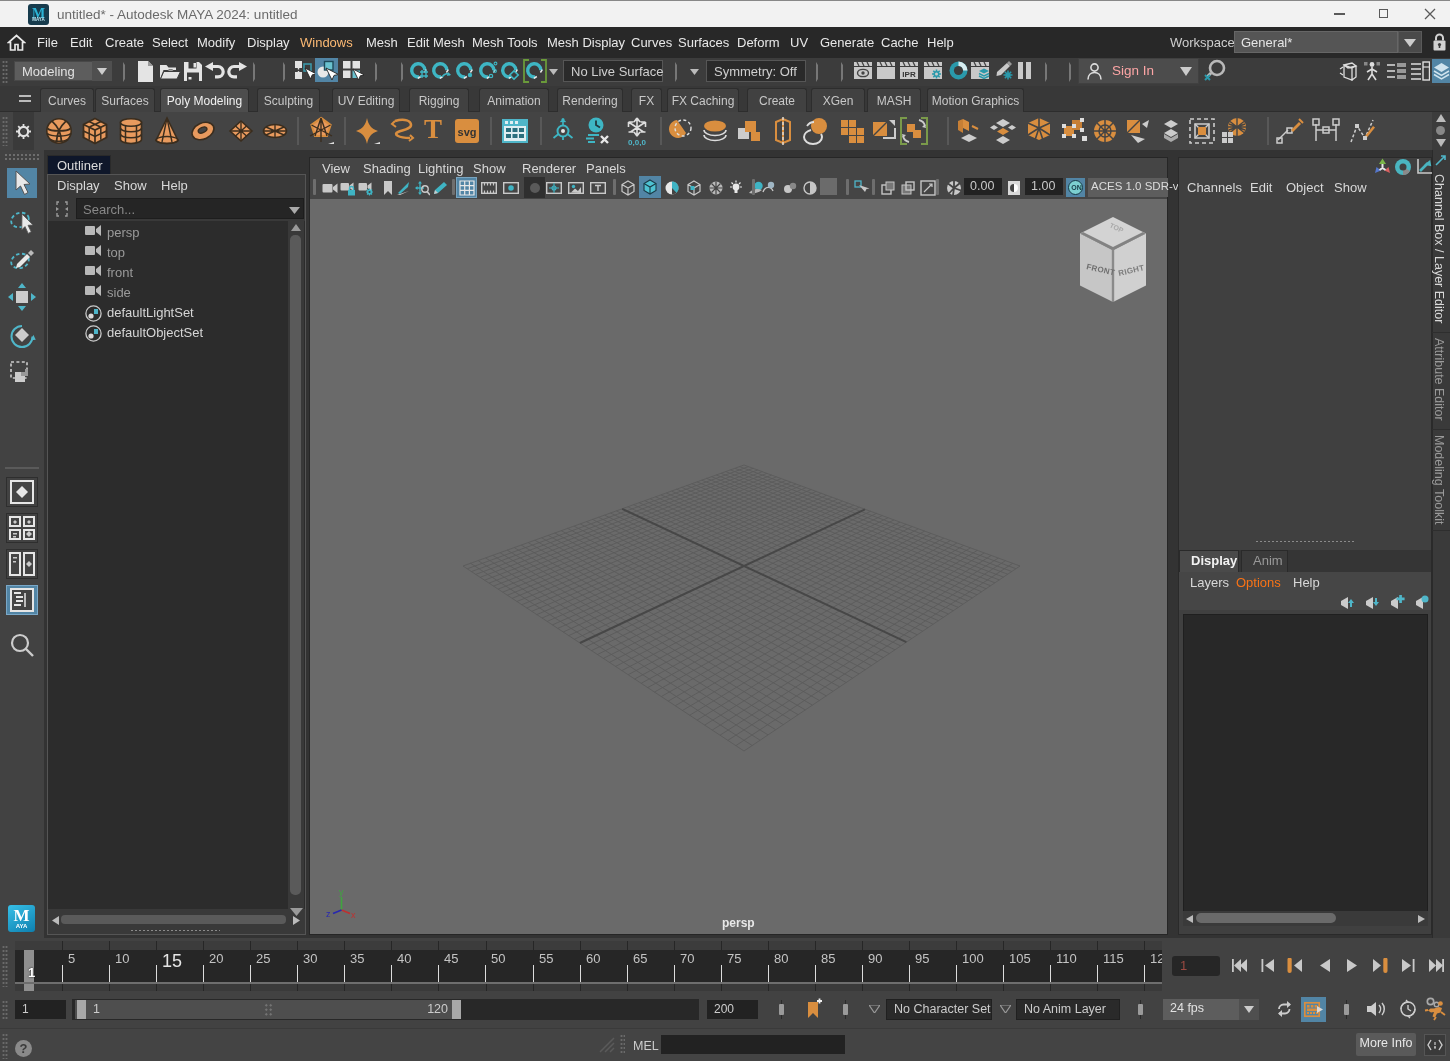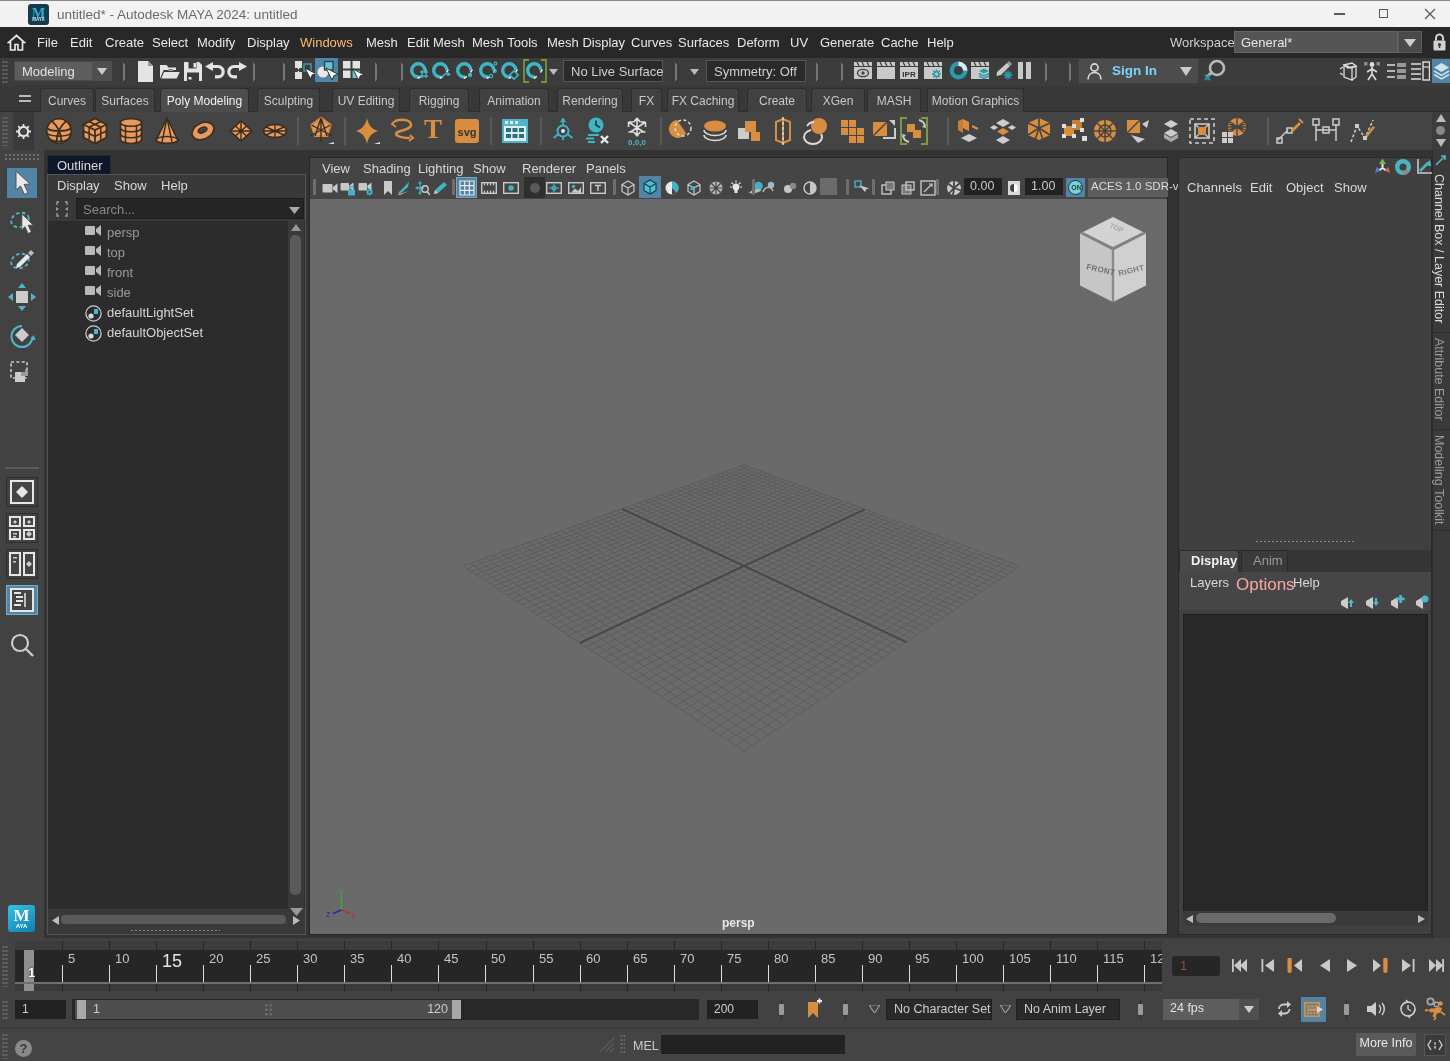--- a/index.html
+++ b/index.html
@@ -251,21 +251,21 @@
       <path d="M3 0l2 3v14l-2 3z" fill="#777"></path>
     </svg>
     <svg class="abs" style="left:1066px;top:62px;" width="8" height="20" viewBox="0 0 8 20">
       <path d="M3 0l2 3v14l-2 3z" fill="#777"></path>
     </svg>
     <div class="abs" style="left:1078px;top:58px;width:121px;height:26px;background:#4c4c4c;border:1px solid #404040;"></div>
     <svg class="abs" style="left:1086px;top:62px;" width="17" height="18" viewBox="0 0 17 18">
       <circle cx="8.5" cy="5.5" r="3.6" fill="none" stroke="#dcdcdc" stroke-width="1.6"></circle>
       <path d="M2 17.5c0-4.5 3-7 6.5-7s6.5 2.5 6.5 7" fill="none" stroke="#dcdcdc" stroke-width="1.6"></path>
     </svg>
-    <div class="abs txt" style="left:1112px;top:63px;color:#7dd3fc;font-size:13.5px;font-weight:bold;">Sign In</div>
+    <div class="abs txt" style="left:1112px;top:63px;color:#fca5a5;font-size:13.5px;">Sign In</div>
     <svg class="abs" style="left:1180px;top:67px;" width="12" height="9">
       <path d="M0 0h12L6 9z" fill="#ccc"></path>
     </svg>
     <svg class="abs" style="left:1203px;top:59px;" width="24" height="24" viewBox="0 0 24 24">
       <circle cx="14" cy="9" r="7" fill="none" stroke="#b9b9b9" stroke-width="2.6"></circle>
       <path d="M8 14l-4 4" stroke="#b9b9b9" stroke-width="3"></path>
       <path d="M2 16l5 5M7 16l-5 5" stroke="#2a99ab" stroke-width="2"></path>
     </svg>
     <svg class="abs" style="left:1338px;top:61px;" width="20" height="20" viewBox="0 0 20 20">
  <path d="M6 4l8-2 4 3-8 2zM6 4v12l8 3V7zM14 19l4-3V5l-4 2z" fill="none" stroke="#ddd" stroke-width="1.3"></path>
@@ -975,21 +975,21 @@
     <div class="abs" style="left:1255px;top:540px;width:100px;height:3px;background-image:radial-gradient(circle,#8a8a8a 0.8px,transparent 1px);background-size:4px 3px;"></div>
     <div class="abs" style="left:1179px;top:550px;width:252px;height:22px;background:#353535;"></div>
     <div class="abs" style="left:1179px;top:550px;width:60px;height:22px;background:#4a4a4a;border:1px solid #2a2a2a;border-bottom:none;">
       <div class="txt" style="color:#f2f2f2;font-size:13px;font-weight:bold;margin:2px 0 0 11px;">Display</div>
     </div>
     <div class="abs" style="left:1241px;top:550px;width:47px;height:22px;background:#3b3b3b;border:1px solid #2a2a2a;border-bottom:none;">
       <div class="txt" style="color:#999;font-size:13px;margin:2px 0 0 11px;">Anim</div>
     </div>
     <div class="abs" style="left:1179px;top:572px;width:252px;height:38px;background:#464646;"></div>
     <div class="abs txt" style="left:1190px;top:575px;color:#d8d8d8;font-size:13px;">Layers</div>
-    <div class="abs txt" style="left:1236px;top:575px;color:#fca5a5;font-size:17px;">Options</div>
+    <div class="abs txt" style="left:1236px;top:575px;color:#f97316;font-size:13px;">Options</div>
     <div class="abs txt" style="left:1293px;top:575px;color:#d8d8d8;font-size:13px;">Help</div>
     <svg class="abs" style="left:1333px;top:594px;" width="22" height="18" viewBox="0 0 22 18">
       <path d="M8 5L15 1v12L8 9z" fill="#ccc" transform="translate(0,2)"></path>
       <path d="M15 9l3-4 3 4h-2v4h-2V9z" fill="#4fb6c9"></path>
     </svg>
     <svg class="abs" style="left:1358px;top:594px;" width="22" height="18" viewBox="0 0 22 18">
       <path d="M8 5L15 1v12L8 9z" fill="#ccc" transform="translate(0,2)"></path>
       <path d="M15 8l3 4 3-4h-2V4h-2v4z" fill="#4fb6c9"></path>
     </svg>
     <svg class="abs" style="left:1383px;top:594px;" width="22" height="18" viewBox="0 0 22 18">

